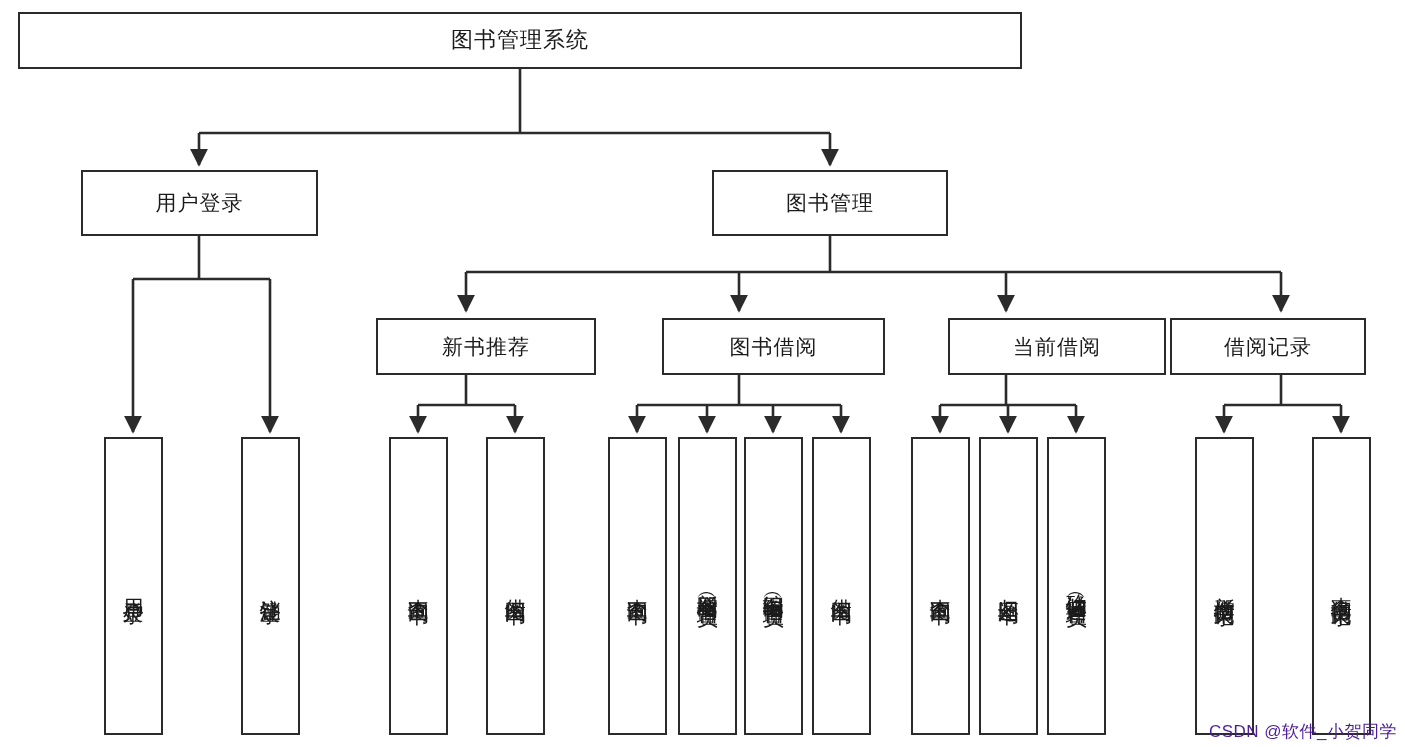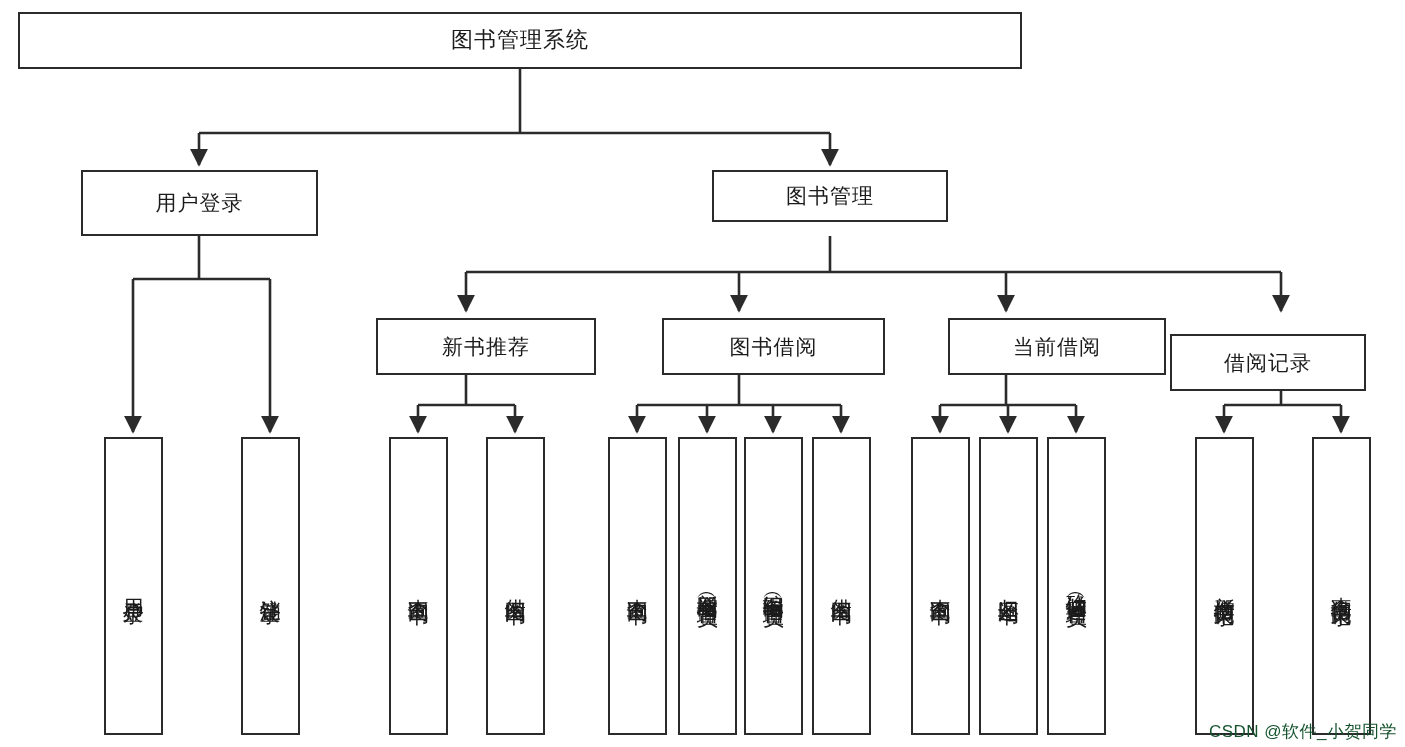--- a/index.html
+++ b/index.html
@@ -58,21 +58,21 @@
     writing-mode: vertical-rl;
     text-orientation: upright;
     display: block;
     max-height: 100%;
   }
   .watermark {
     position: absolute;
     right: 8px;
     bottom: 4px;
     font-size: 17px;
-    color: #14532d;
+    color: #4c1d95;
     letter-spacing: 0.5px;
     white-space: nowrap;
   }
 </style>
 </head>
 <body>
 
 <div id="canvas">
 
   <svg id="edges" viewBox="0 0 1405 747" width="1405" height="747">
@@ -126,37 +126,37 @@
   </svg>
 
   <div class="node horizontal root" style="left:18px; top:12px; width:1004px; height:57px;">
     <span>图书管理系统</span>
   </div>
 
   <div class="node horizontal" style="left:81px; top:170px; width:237px; height:66px;">
     <span>用户登录</span>
   </div>
 
-  <div class="node horizontal" style="left:712px; top:170px; width:236px; height:52px;">
+  <div class="node horizontal" style="left:712px; top:170px; width:236px; height:66px;">
     <span>图书管理</span>
   </div>
 
   <div class="node horizontal" style="left:376px; top:318px; width:220px; height:57px;">
     <span>新书推荐</span>
   </div>
 
   <div class="node horizontal" style="left:662px; top:318px; width:223px; height:57px;justify-content:center;">
     <span>图书借阅</span>
   </div>
 
   <div class="node horizontal" style="left:948px; top:318px; width:218px; height:57px;">
     <span>当前借阅</span>
   </div>
 
-  <div class="node horizontal" style="left:1170px; top:318px; width:196px; height:57px;margin-top:16px;">
+  <div class="node horizontal" style="left:1170px; top:318px; width:196px; height:57px;">
     <span>借阅记录</span>
   </div>
 
   <div class="node vertical" style="left:104px; top:437px; width:59px; height:298px;">
     <span class="vtext">用户登录</span>
   </div>
 
   <div class="node vertical" style="left:241px; top:437px; width:59px; height:298px;">
     <span class="vtext">注销登录</span>
   </div>

